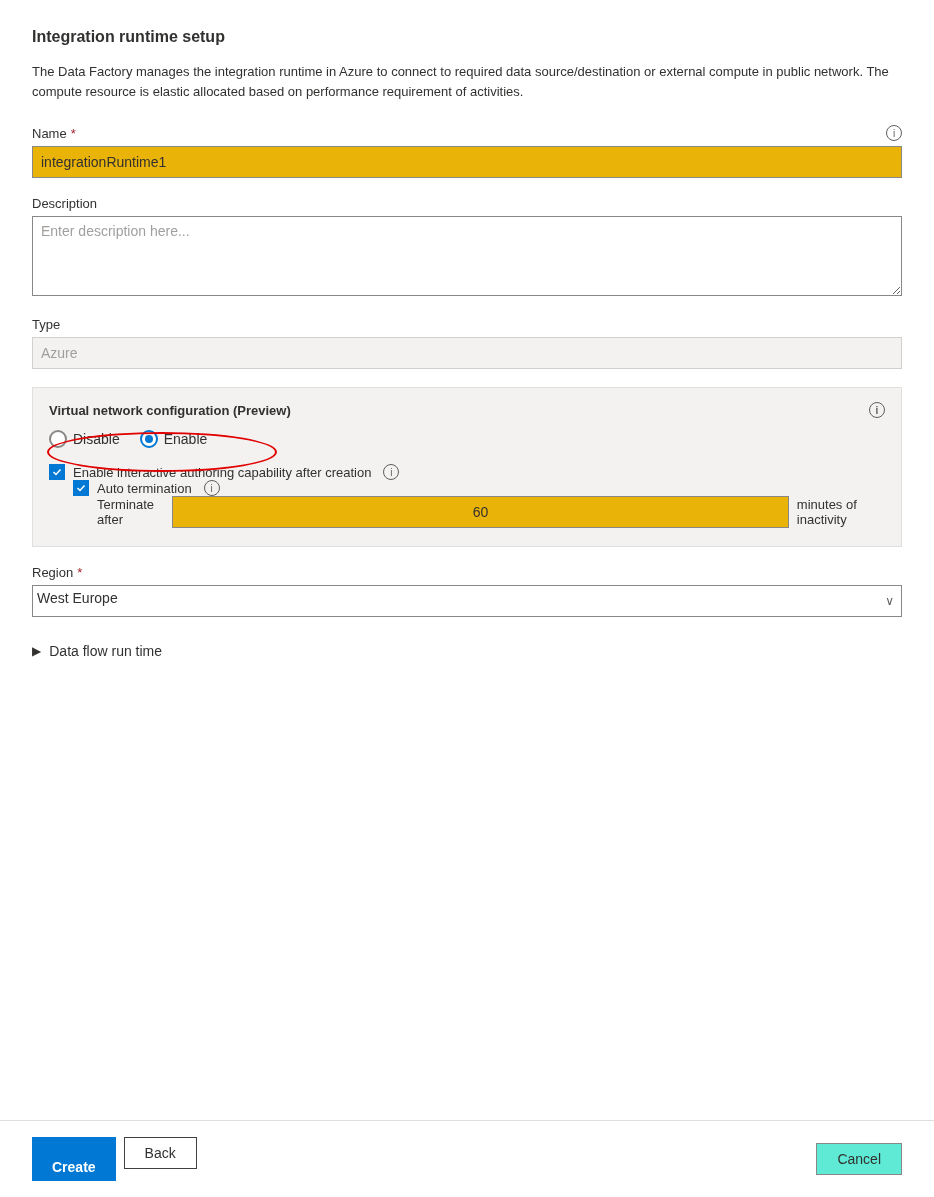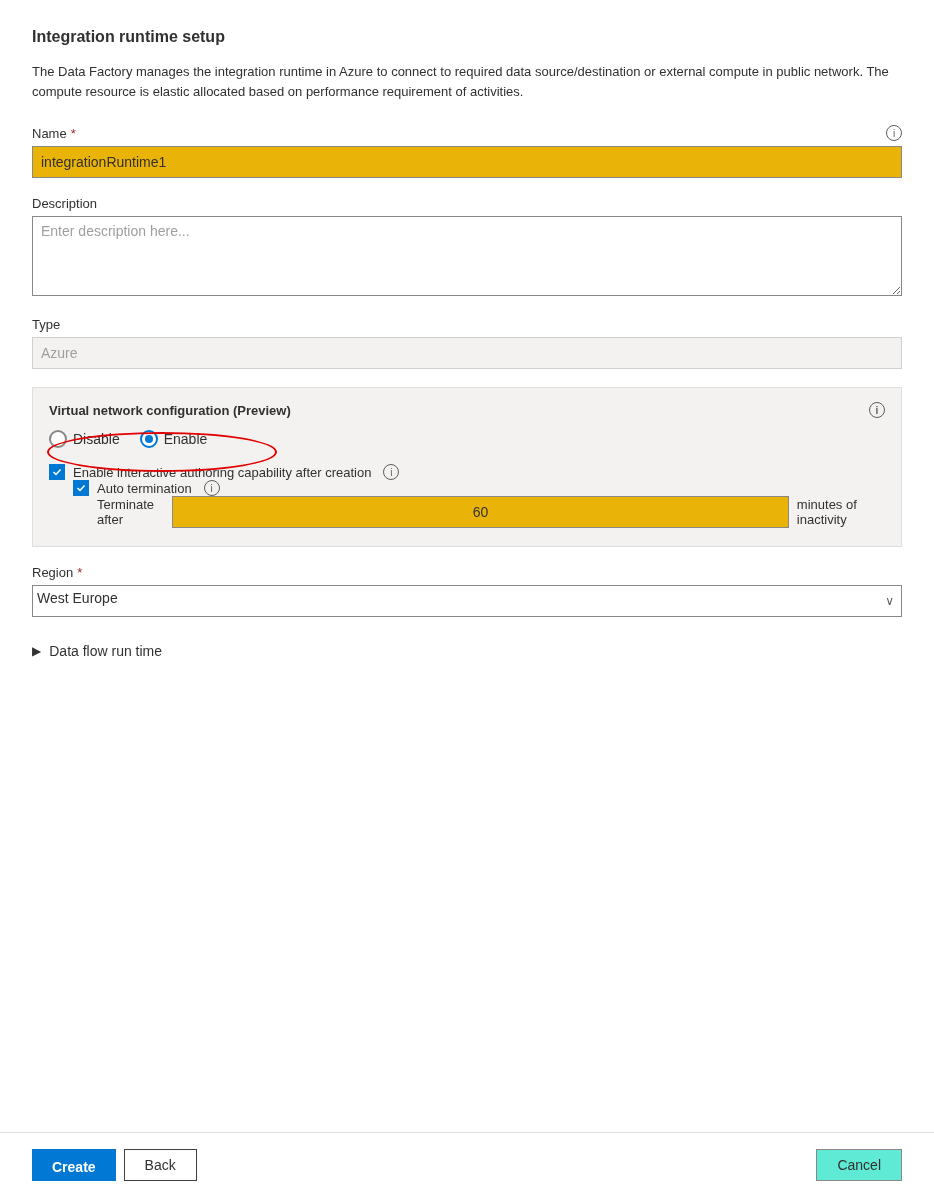--- a/index.html
+++ b/index.html
@@ -256,21 +256,21 @@
       justify-content: space-between;
     }
     .footer-left {
       display: flex;
       gap: 8px;
     }
     .btn-create {
       background: #0078d4;
       color: #fff;
       border: none;
-      padding: 10px 20px;
+      padding: 22px 20px;
       font-size: 14px;
       font-weight: 600;
       cursor: pointer;
       height: 32px;
     }
     .btn-back {
       background: #fff;
       color: #323130;
       border: 1px solid #404040;
       padding: 6px 20px;

